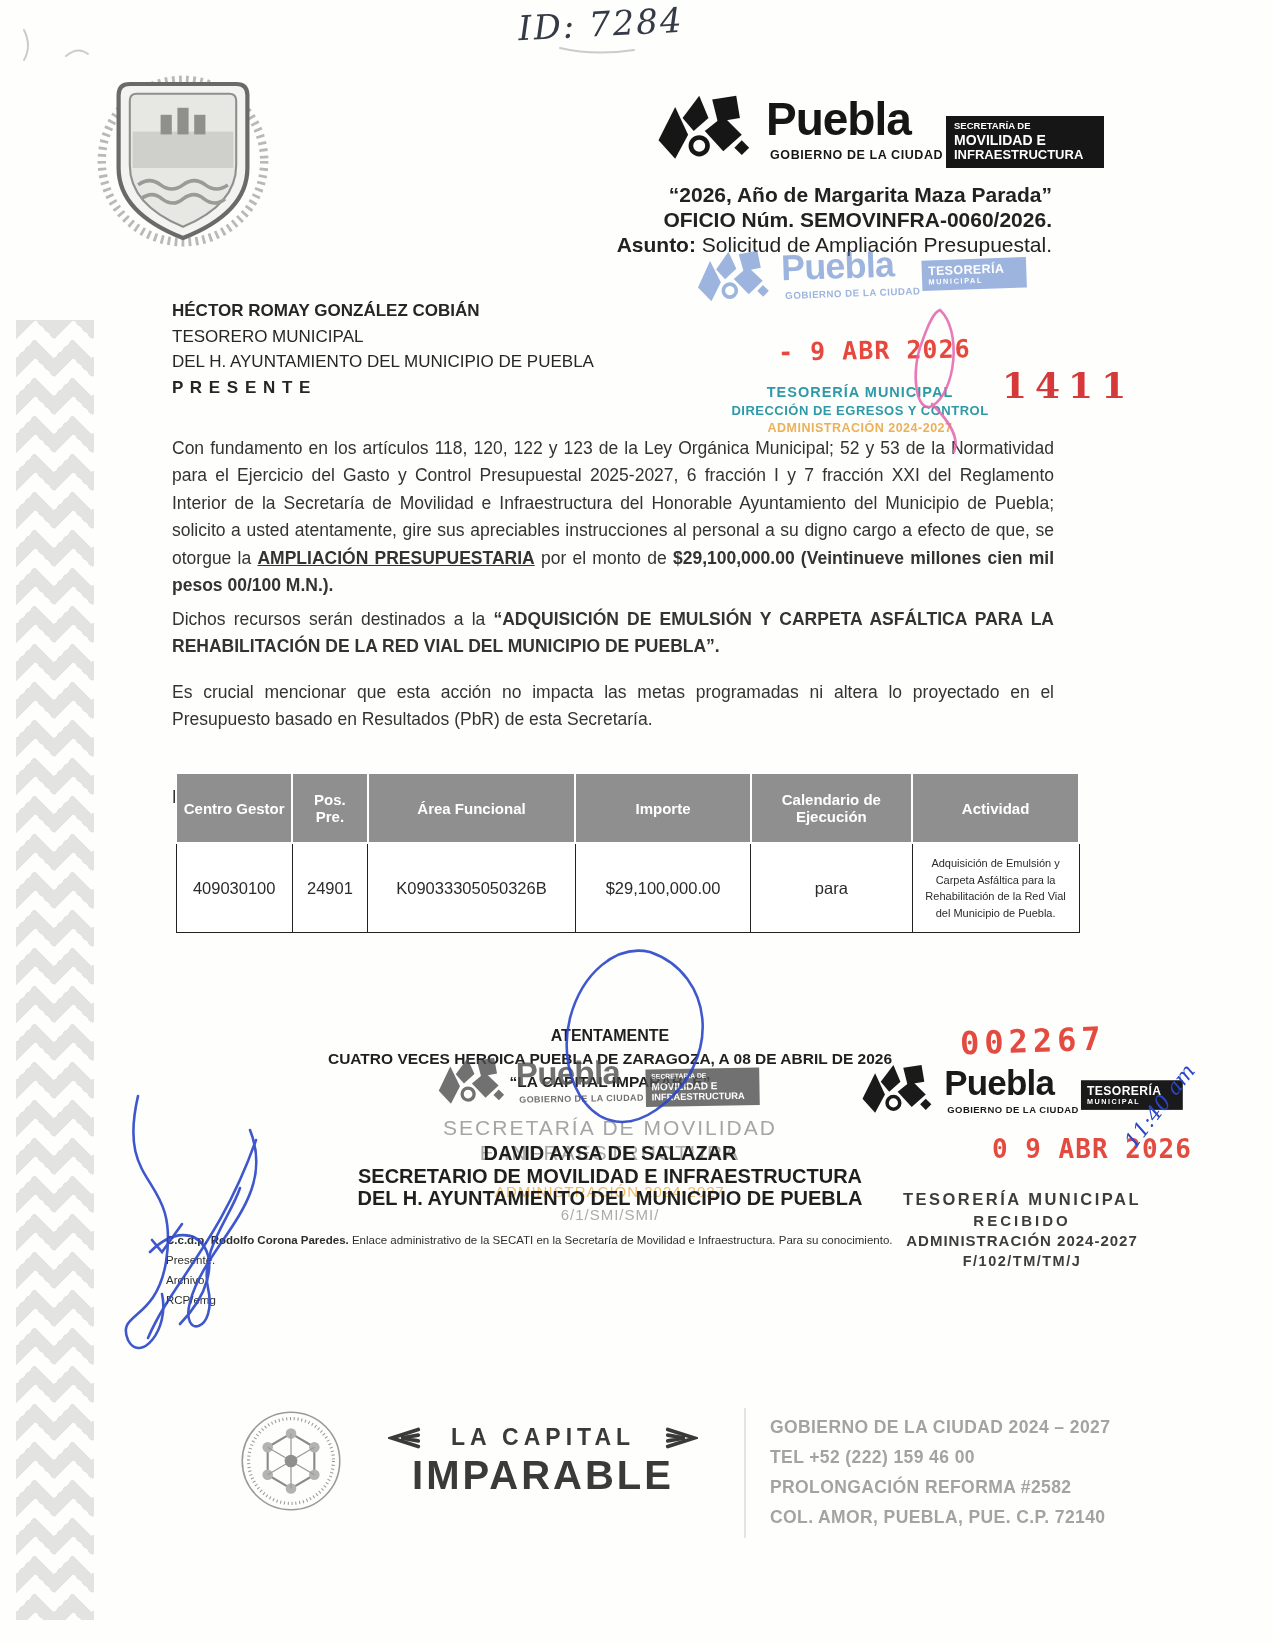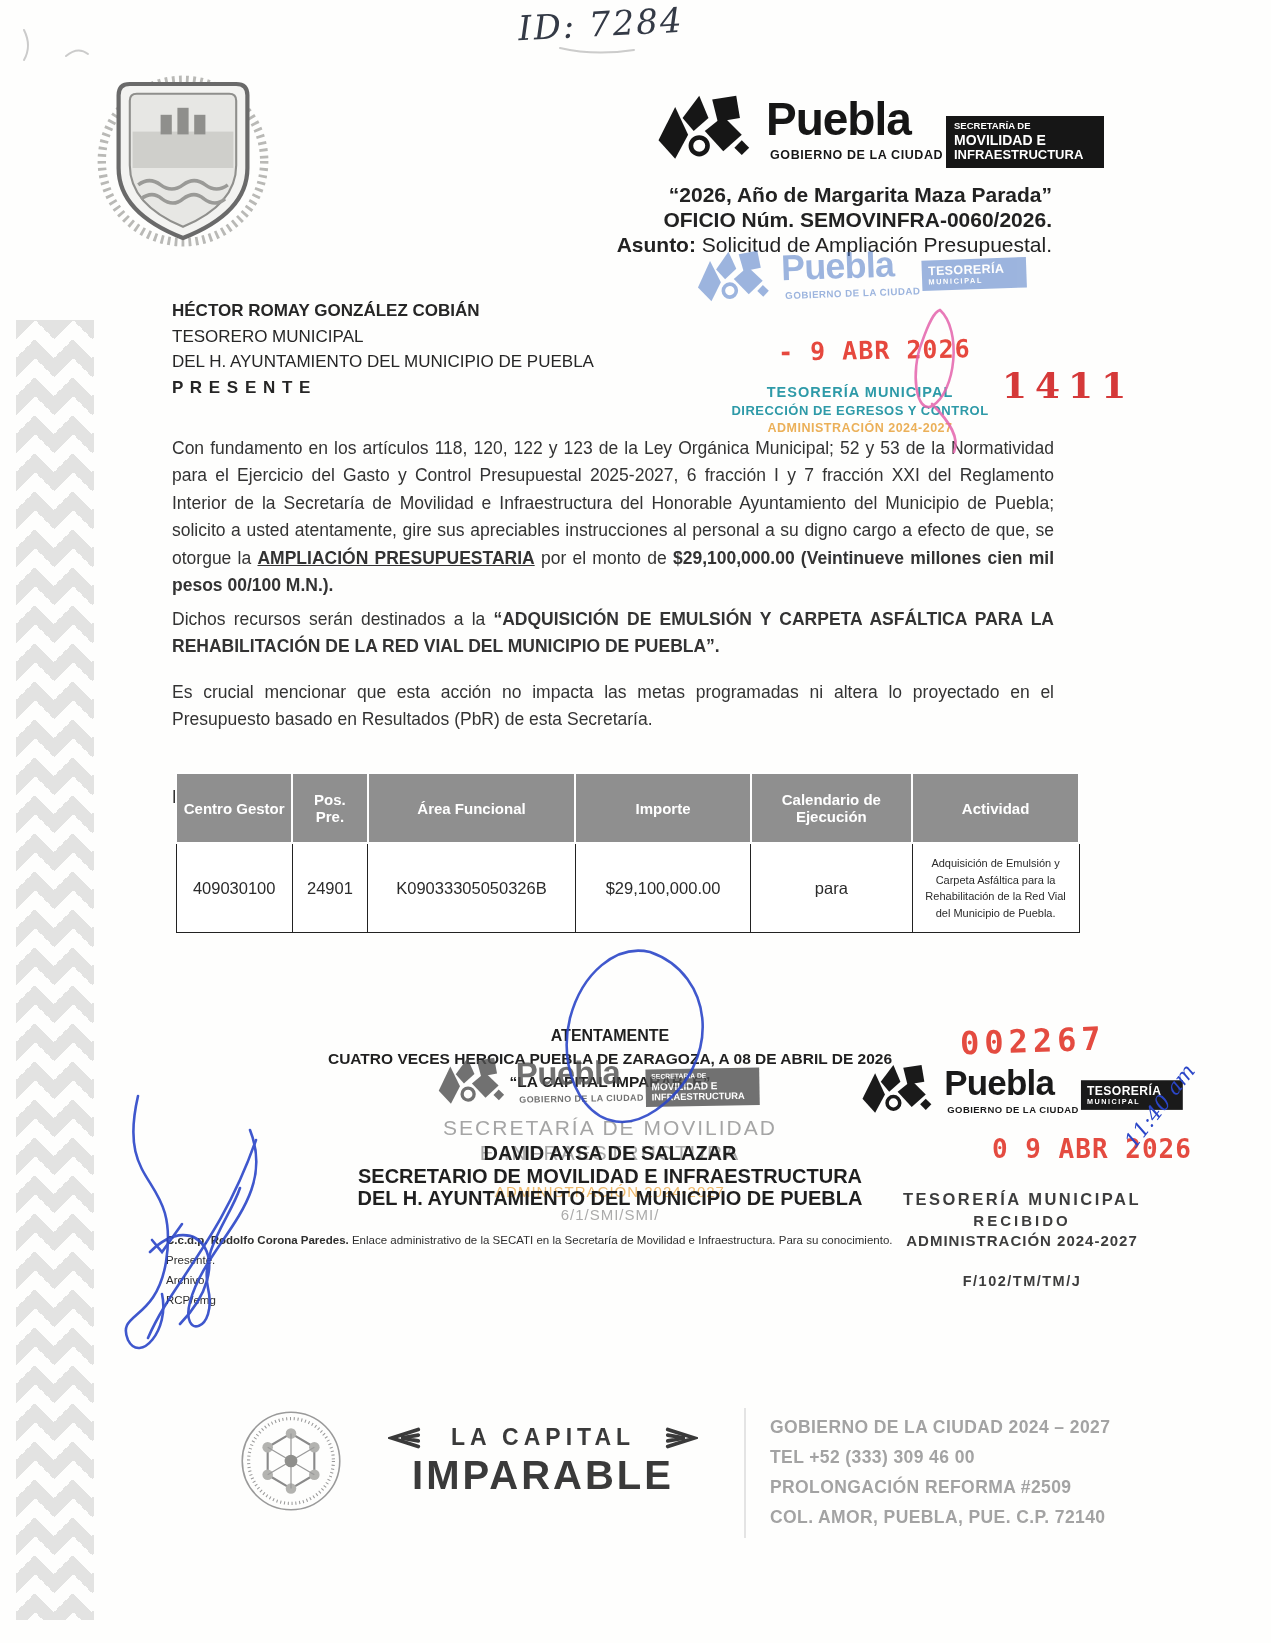--- a/index.html
+++ b/index.html
@@ -100,21 +100,21 @@
   
   .stamp-bot{left:852px; top:1022px; width:410px; height:260px;}
   .sb-folio{position:absolute; left:108px; top:0; font-family:"DejaVu Sans Mono", monospace; font-weight:700;
     font-size:32px; color:#e23c30; letter-spacing:5px; transform:rotate(-2deg); opacity:.92;}
   .sb-date{position:absolute; left:140px; top:112px; font-family:"DejaVu Sans Mono", monospace; font-weight:700;
     font-size:26px; color:#e23c30; letter-spacing:1px; opacity:.92;}
   .sb-line{position:absolute; left:0; width:340px; text-align:center; color:#3d3d3d; font-weight:600;}
   .sb-l1{top:168px; font-size:16.5px; letter-spacing:2.5px;}
   .sb-l2{top:190px; font-size:15px; letter-spacing:3px;}
   .sb-l3{top:210px; font-size:15px; font-weight:700; letter-spacing:1px;}
-  .sb-l4{top:231px; font-size:14.5px; letter-spacing:1.5px;margin-top:20px;}
+  .sb-l4{top:231px; font-size:14.5px; letter-spacing:1.5px;}
   .sb-hand{position:absolute; font-family:"DejaVu Serif", serif; font-style:italic; color:#2b46c8;}
   .sb-h1{left:258px; top:72px; font-size:21px; transform:rotate(-52deg);}
 
   
   .ccp{left:166px; top:1230px; width:770px; font-size:11.5px; line-height:20px; color:#2e2e2e;}
   .ccp .bold{font-weight:700;}
 
   
   .badge{left:238px; top:1408px; width:106px; height:106px;}
   .capital{left:388px; top:1424px; width:310px; text-align:center; color:#3a3a3a;}
@@ -339,22 +339,22 @@
           <use href="#wing"></use>
         </svg>
     </div>
     <div class="cap-row2">IMPARABLE</div>
   </div>
 
   <div class="abs foot-div"></div>
 
   <div class="abs addr">
     <div>GOBIERNO DE LA CIUDAD 2024 – 2027</div>
-    <div>TEL +52 (333) 309 46 00</div>
-    <div>PROLONGACIÓN REFORMA #2509</div>
+    <div>TEL +52 (222) 159 46 00</div>
+    <div>PROLONGACIÓN REFORMA #2582</div>
     <div>COL. AMOR, PUEBLA, PUE. C.P. 72140</div>
   </div>
 
   <svg class="ink" viewBox="0 0 1271 1643">
     <g stroke="#2b46c8" fill="none" stroke-width="2.6" stroke-linecap="round" opacity="0.9">
       <path d="M650,952 C714,974 724,1062 656,1110 C598,1150 554,1082 570,1018 C582,973 616,944 650,952"></path>
       <path d="M138,1096 C116,1192 180,1172 166,1262 C156,1322 116,1312 128,1340 C140,1364 170,1330 162,1294"></path>
       <path d="M250,1130 C278,1200 206,1242 190,1302 C180,1340 218,1332 208,1288 C200,1250 230,1218 240,1188"></path>
       <path d="M150,1252 C196,1206 240,1262 180,1324"></path>
       <path d="M256,1140 C220,1242 172,1282 148,1338"></path>

